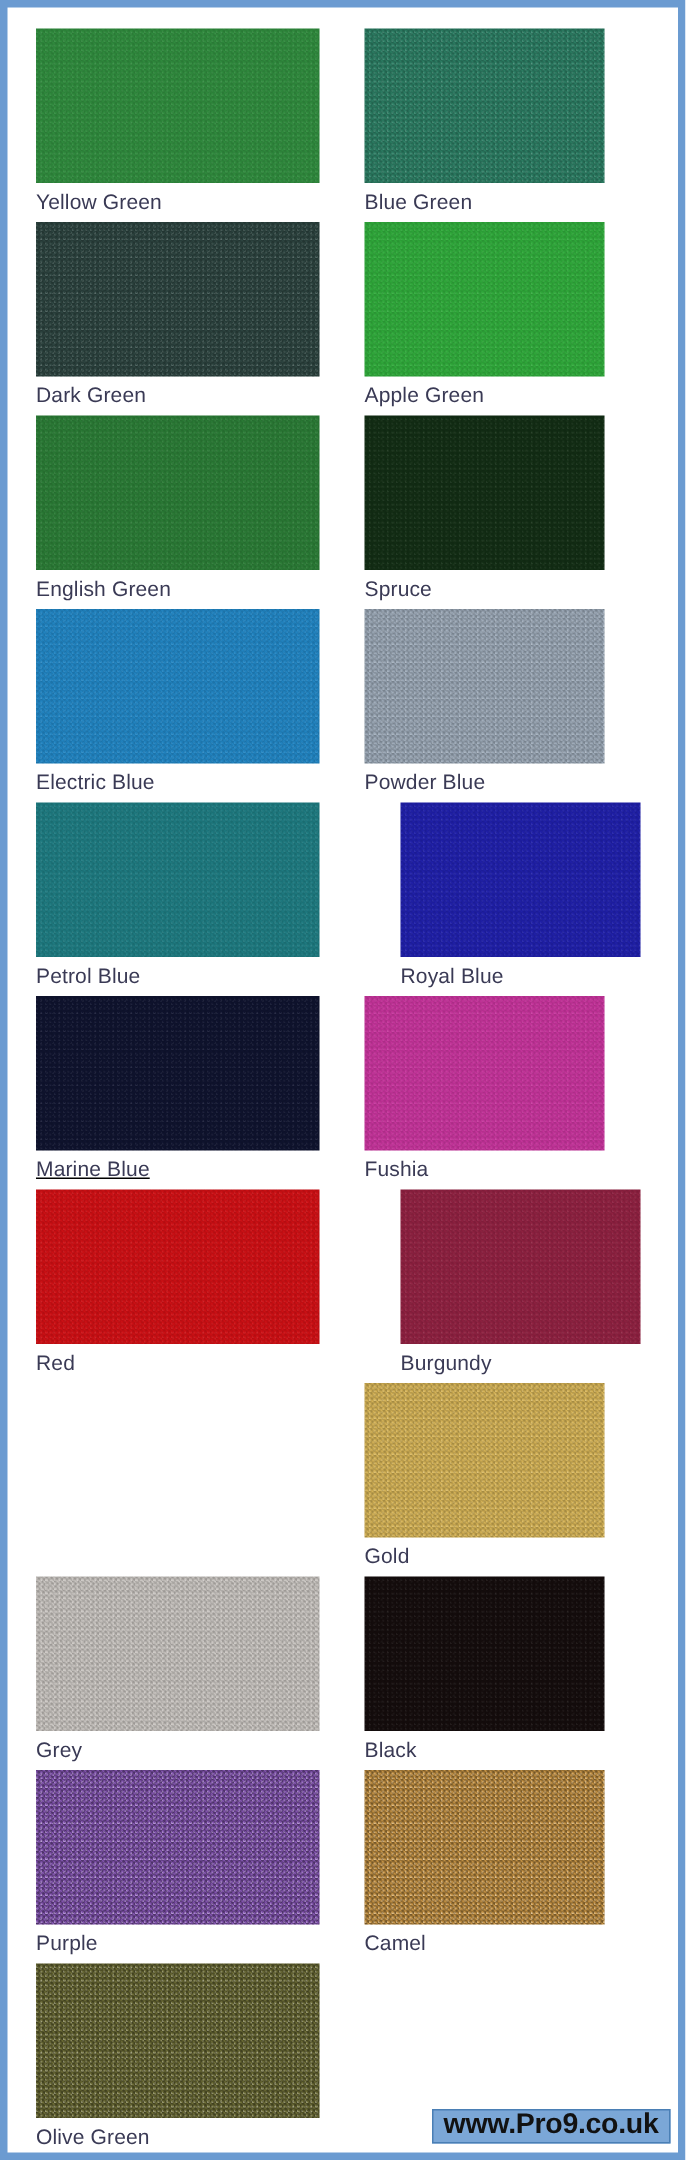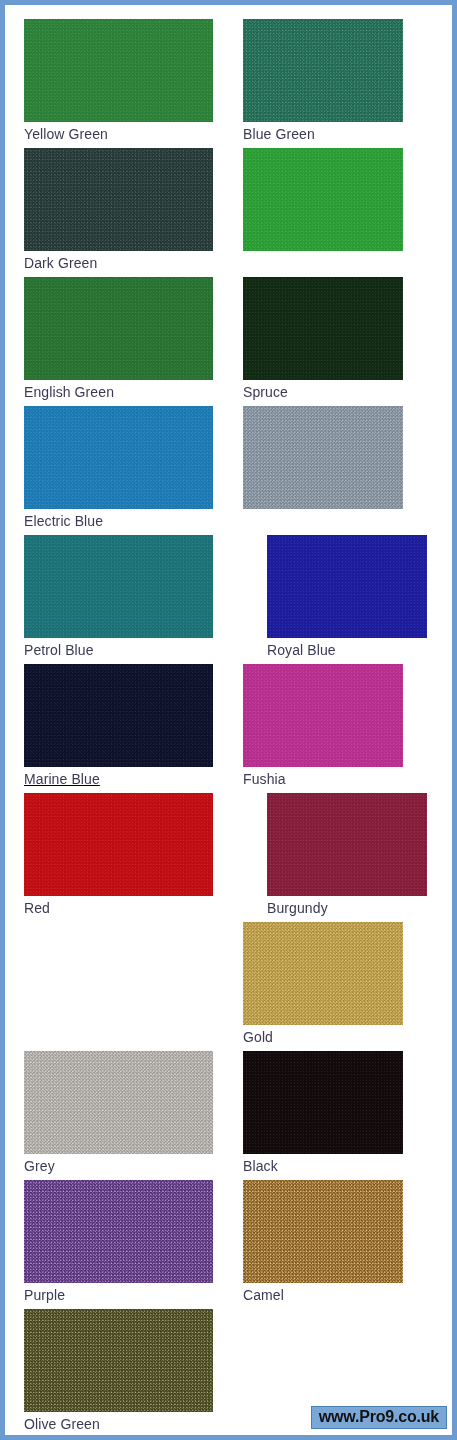--- a/index.html
+++ b/index.html
@@ -78,21 +78,21 @@
 
   
   #watermark {
     position: absolute;
     right: 5px;
     bottom: 6px;
     background: #7ba7d7;
     border: 1px solid #4a7fb5;
     padding: 2px 7px 3px 7px;
     font-family: "Liberation Sans", sans-serif;
-    font-size: 16px;
+    font-size: 19px;
     font-weight: bold;
     color: #121212;
     letter-spacing: -0.2px;
     line-height: 16px;
     white-space: nowrap;
     margin-top: 40px;
   }
 </style>
 </head>
 <body>
@@ -107,35 +107,37 @@
       <div class="swatch-cell col-right" style="top: 14px;">
         <span class="swatch-chip weave-medium" style="background-color: rgb(43, 125, 99);"></span>
         <span class="swatch-label">Blue Green</span>
       </div>
       <div class="swatch-cell col-left" style="top: 143px;">
         <span class="swatch-chip weave-medium" style="background-color: rgb(45, 68, 64);"></span>
         <span class="swatch-label">Dark Green</span>
       </div>
       <div class="swatch-cell col-right" style="top: 143px;">
         <span class="swatch-chip weave-fine" style="background-color: rgb(47, 168, 58);"></span>
+        <span class="swatch-label">Apple Green</span>
       </div>
       <div class="swatch-cell col-left" style="top: 272px;">
         <span class="swatch-chip weave-fine" style="background-color: rgb(42, 122, 53);"></span>
         <span class="swatch-label">English Green</span>
       </div>
       <div class="swatch-cell col-right" style="top: 272px;">
         <span class="swatch-chip weave-fine" style="background-color: rgb(18, 45, 20);"></span>
         <span class="swatch-label">Spruce</span>
       </div>
       <div class="swatch-cell col-left" style="top: 401px;">
         <span class="swatch-chip weave-fine" style="background-color: rgb(33, 131, 192);"></span>
         <span class="swatch-label">Electric Blue</span>
       </div>
       <div class="swatch-cell col-right" style="top: 401px;">
         <span class="swatch-chip weave-medium" style="background-color: rgb(154, 167, 181);"></span>
+        <span class="swatch-label">Powder Blue</span>
       </div>
       <div class="swatch-cell col-left" style="top: 530px;">
         <span class="swatch-chip weave-fine" style="background-color: rgb(30, 122, 128);"></span>
         <span class="swatch-label">Petrol Blue</span>
       </div>
       <div class="swatch-cell col-right" style="top: 530px; padding-left: 24px;">
         <span class="swatch-chip weave-fine" style="background-color: rgb(31, 31, 168);"></span>
         <span class="swatch-label">Royal Blue</span>
       </div>
       <div class="swatch-cell col-left" style="top: 659px; text-decoration: underline;">

